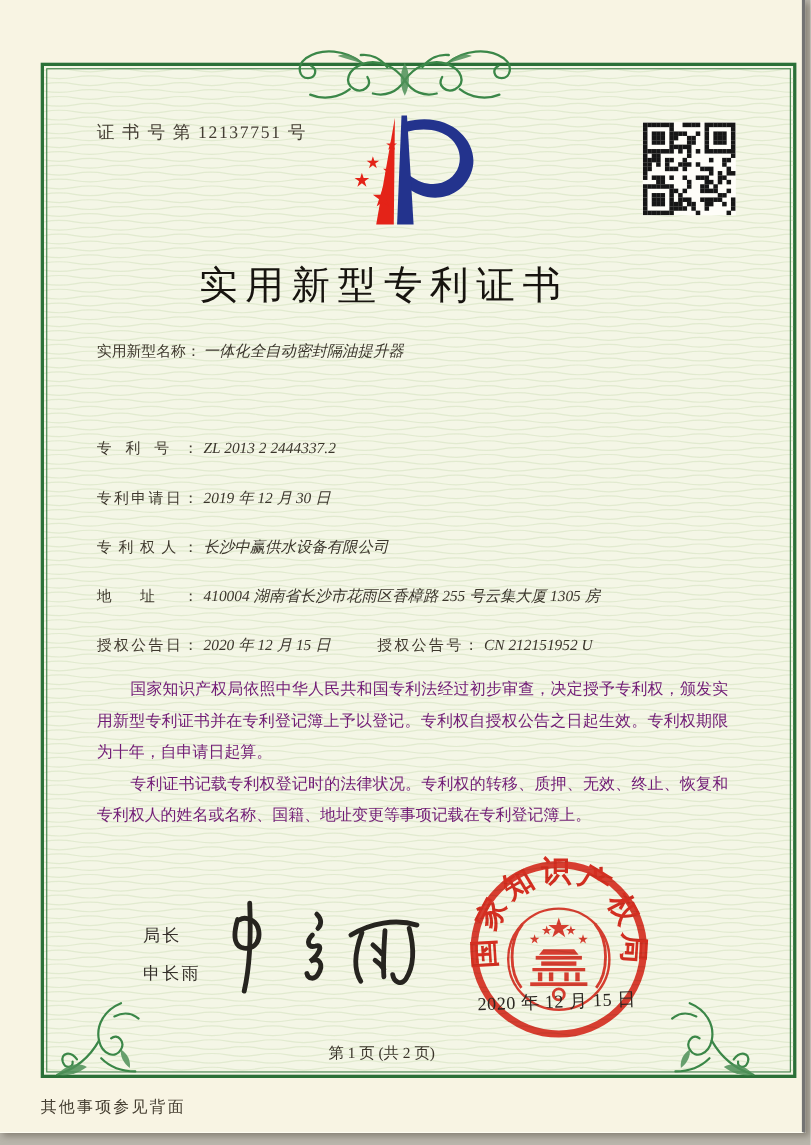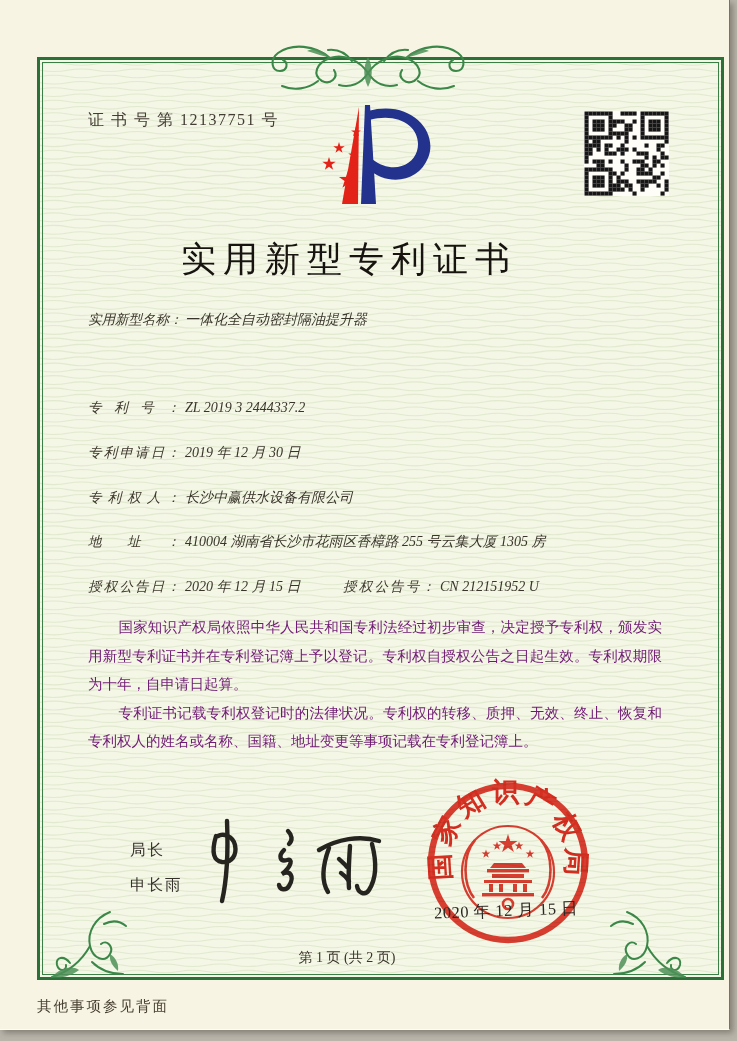--- a/index.html
+++ b/index.html
@@ -5,42 +5,42 @@
   html,body{margin:0;padding:0;}
   body{
     width:737px;height:1041px;overflow:hidden;position:relative;
     background:#b9b5ab;
     font-family:"Liberation Serif","DejaVu Serif",serif;
     color:#3c362c;
   }
   .paper{
     position:absolute;left:0;top:0;width:729px;height:1029px;
     background:#f8f4e3;
-    border-right:1px solid #737373;border-bottom:1px solid #fffdf2;
+    border-right:3px solid #737373;border-bottom:1px solid #fffdf2;
     box-shadow:3px 3px 6px rgba(70,64,52,.45);
   }
   .frame{
     position:absolute;left:37px;top:57px;width:687px;height:923px;
     border:3px solid #2b7038;box-sizing:border-box;
     background:#f4f6e6;
   }
   .frame-inner{
     position:absolute;inset:2px;border:1px solid #3c7f46;pointer-events:none;
   }
   .guilloche{position:absolute;inset:0;width:100%;height:100%;}
   .abs{position:absolute;}
   .cert-no{left:88px;top:110px;font-size:16px;letter-spacing:1.5px;color:#433d33;}
   .title{
     left:37px;top:236px;width:624px;text-align:center;
     font-size:35px;font-weight:normal;letter-spacing:7px;color:#17140f;
   }
   .row{position:absolute;left:88px;width:580px;white-space:nowrap;font-size:14px;}
   .lab{
     display:inline-block;width:92px;font-size:13.5px;
-    text-align:justify;text-align-last:justify;color:#3e382d;vertical-align:baseline;font-style:italic;
+    text-align:justify;text-align-last:justify;color:#3e382d;vertical-align:baseline;
   }
   .val{margin-left:5px;font-size:14px;color:#3a352b;font-style:italic;}
   .pair2{position:absolute;left:255px;top:0;white-space:nowrap;}
   .bodytext{
     left:88px;top:613px;width:574px;font-size:14.5px;line-height:28.6px;
     text-align:justify;color:#701a75;
   }
   .bodytext p{margin:0;text-indent:2.1em;}
   .sig-label{left:94px;font-size:15.5px;letter-spacing:2px;color:#35302a;margin-left:36px;}
   .seal-date{
@@ -351,21 +351,21 @@
         <rect x="76" y="80" width="4.1" height="4.1"></rect>
       </g>
   </svg>
 
   <div class="abs title">实用新型专利证书</div>
 
   <div class="row" style="top:311px">
     <span class="lab">实用新型名称：</span><span class="val">一体化全自动密封隔油提升器</span>
   </div>
   <div class="row" style="top:399px">
-    <span class="lab">专利号：</span><span class="val">ZL 2019 3 2444337.2</span>
+    <span class="lab">专利号：</span><span class="val">ZL 2013 2 2444337.2</span>
   </div>
   <div class="row" style="top:444px">
     <span class="lab">专利申请日：</span><span class="val">2019 年 12 月 30 日</span>
   </div>
   <div class="row" style="top:489px">
     <span class="lab">专利权人：</span><span class="val">长沙中赢供水设备有限公司</span>
   </div>
   <div class="row" style="top:533px">
     <span class="lab">地址：</span><span class="val">410004 湖南省长沙市花雨区香樟路 255 号云集大厦 1305 房</span>
   </div>

